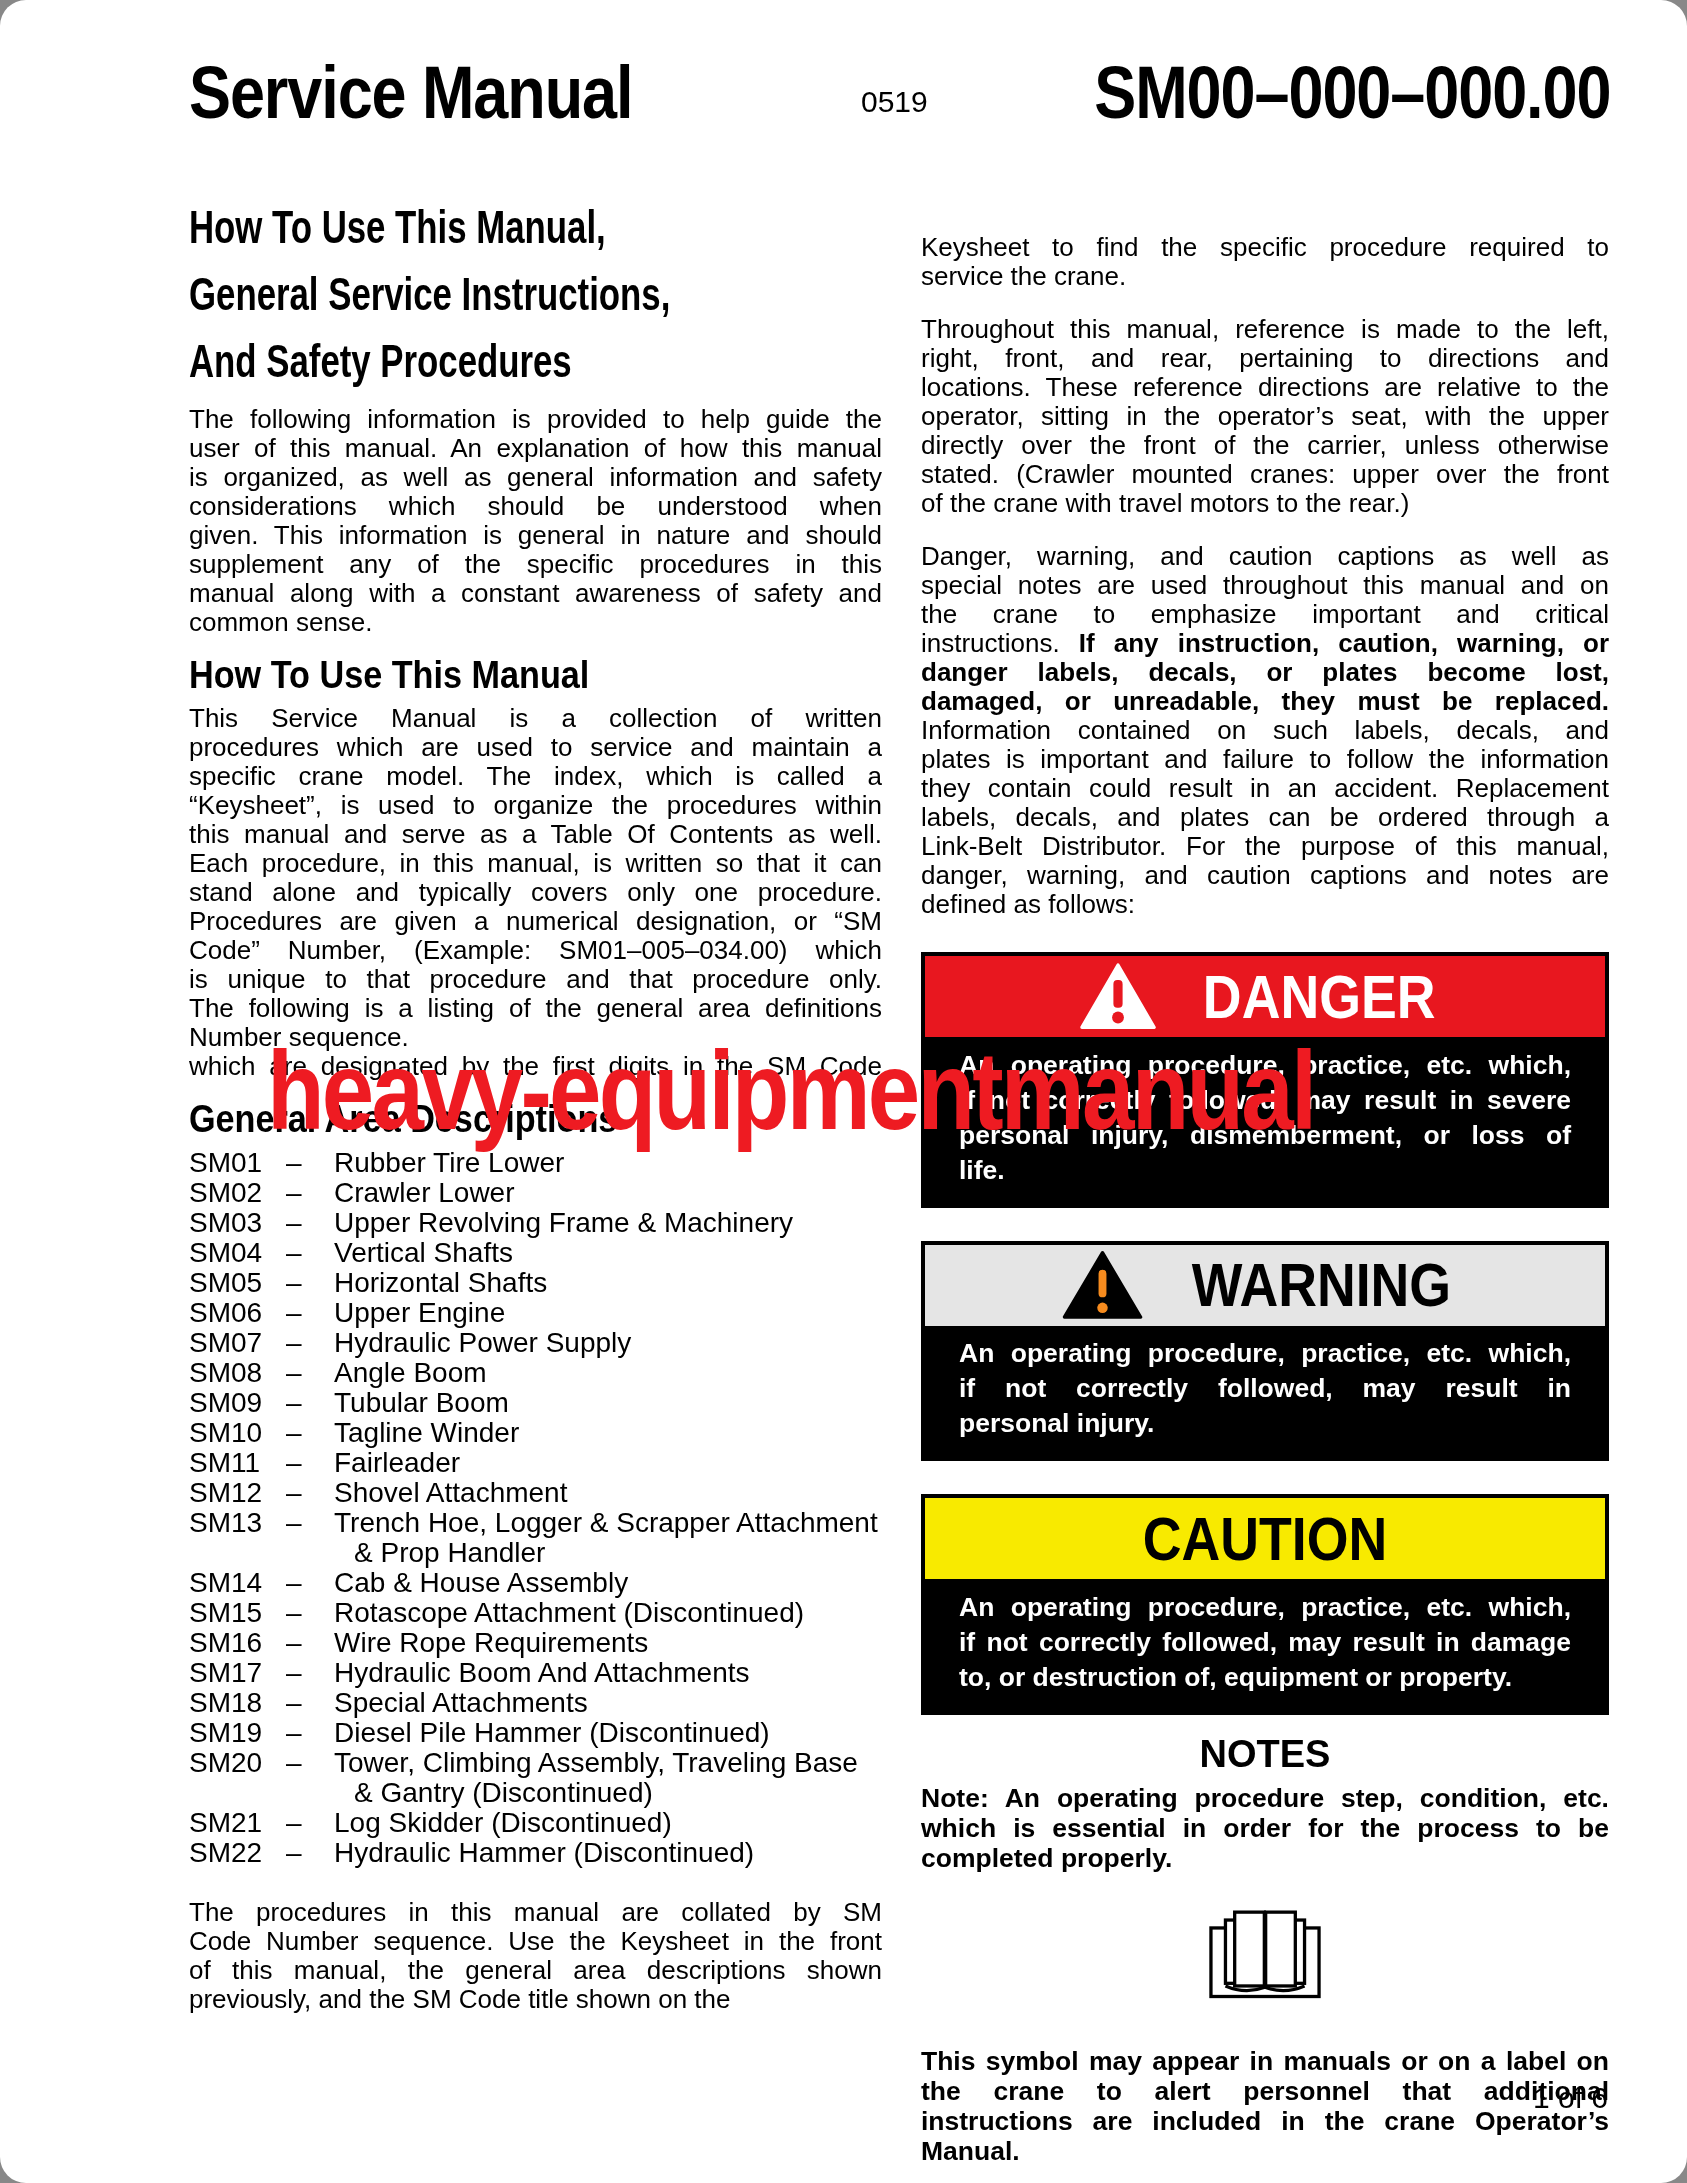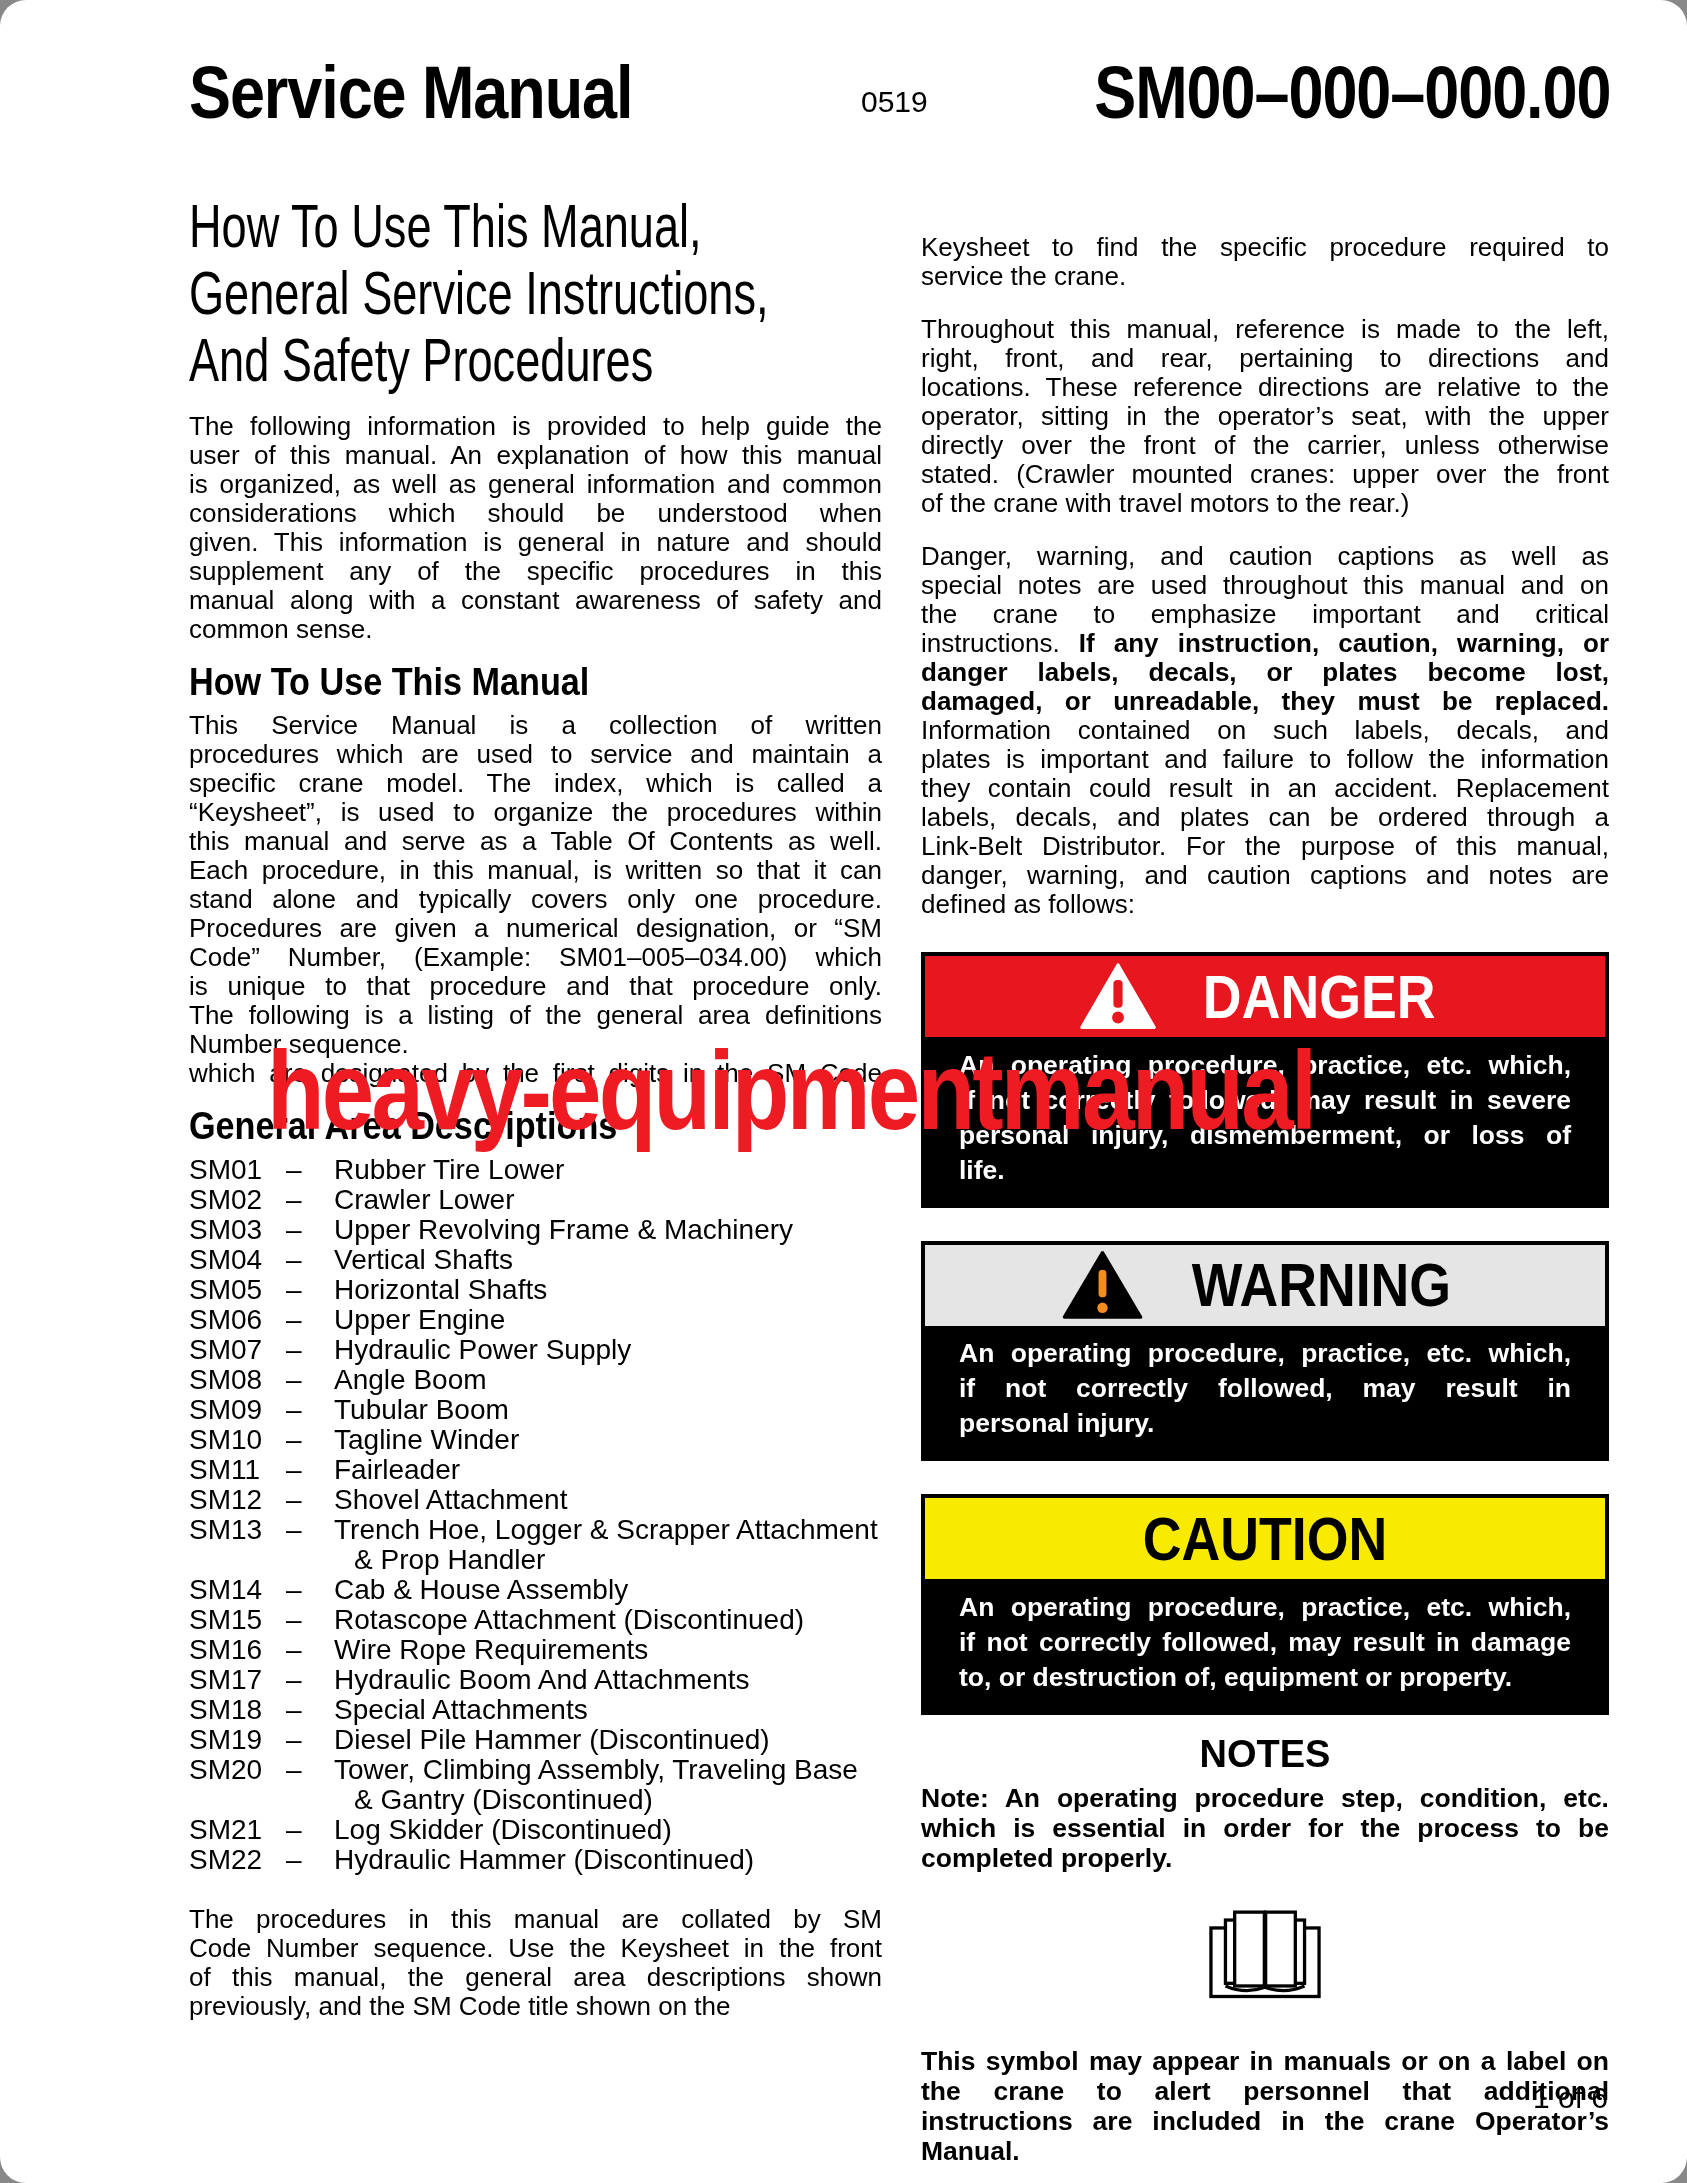--- a/index.html
+++ b/index.html
@@ -16,21 +16,21 @@
   
   .col { position:absolute; }
   .col-left  { left:189px; width:693px; top:193px; }
   .col-right { left:921px; width:688px; top:233px; }
   
   .line { white-space:nowrap; text-align:justify; text-align-last:justify; }
   .line.last { text-align-last:left; }
   .para { font-size:26px; line-height:29px; letter-spacing:0; }
   .mt { margin-top:24px; }
   
-  .doc-title { font-size:61px; font-weight:normal; line-height:67px; margin-bottom:18px; }
+  .doc-title { font-size:47px; font-weight:bold; line-height:67px; margin-bottom:11px; }
   .doc-title .line { transform:scaleX(0.74); transform-origin:0 50%; width:136%;
     white-space:nowrap; text-align-last:left; }
   .h2 { font-size:38px; font-weight:bold; line-height:42px; margin:17px 0 8px; }
   .squeeze9 { display:inline-block; transform:scaleX(0.9); transform-origin:0 50%; white-space:nowrap; }
   
   .sm-list { font-size:28px; line-height:30px; margin-top:2.6px; }
   .sm-row { display:flex; }
   .sm-code { width:97px; flex:none; }
   .sm-dash { width:48px; flex:none; }
   .sm-desc { flex:1; white-space:nowrap; }
@@ -69,21 +69,21 @@
 
   <div class="col col-left">
     <div class="doc-title">
         <div class="line"><span>How To Use This Manual,</span></div>
         <div class="line"><span>General Service Instructions,</span></div>
         <div class="line last"><span>And Safety Procedures</span></div>
       </div>
     <div class="para">
         <div class="line"><span>The following information is provided to help guide the</span></div>
         <div class="line"><span>user of this manual.  An explanation of how this manual</span></div>
-        <div class="line"><span>is organized, as well as general information and common</span></div>
+        <div class="line"><span>is organized, as well as general information and safety</span></div>
         <div class="line"><span>considerations which should be understood when</span></div>
         <div class="line"><span>given.  This information is general in nature and should</span></div>
         <div class="line"><span>supplement any of the specific procedures in this</span></div>
         <div class="line"><span>manual along with a constant awareness of safety and</span></div>
         <div class="line last"><span>common sense.</span></div>
       </div>
     <div class="h2"><span class="squeeze9">How To Use This Manual</span></div>
     <div class="para">
         <div class="line"><span>This Service Manual is a collection of written</span></div>
         <div class="line"><span>procedures which are used to service and maintain a</span></div>

